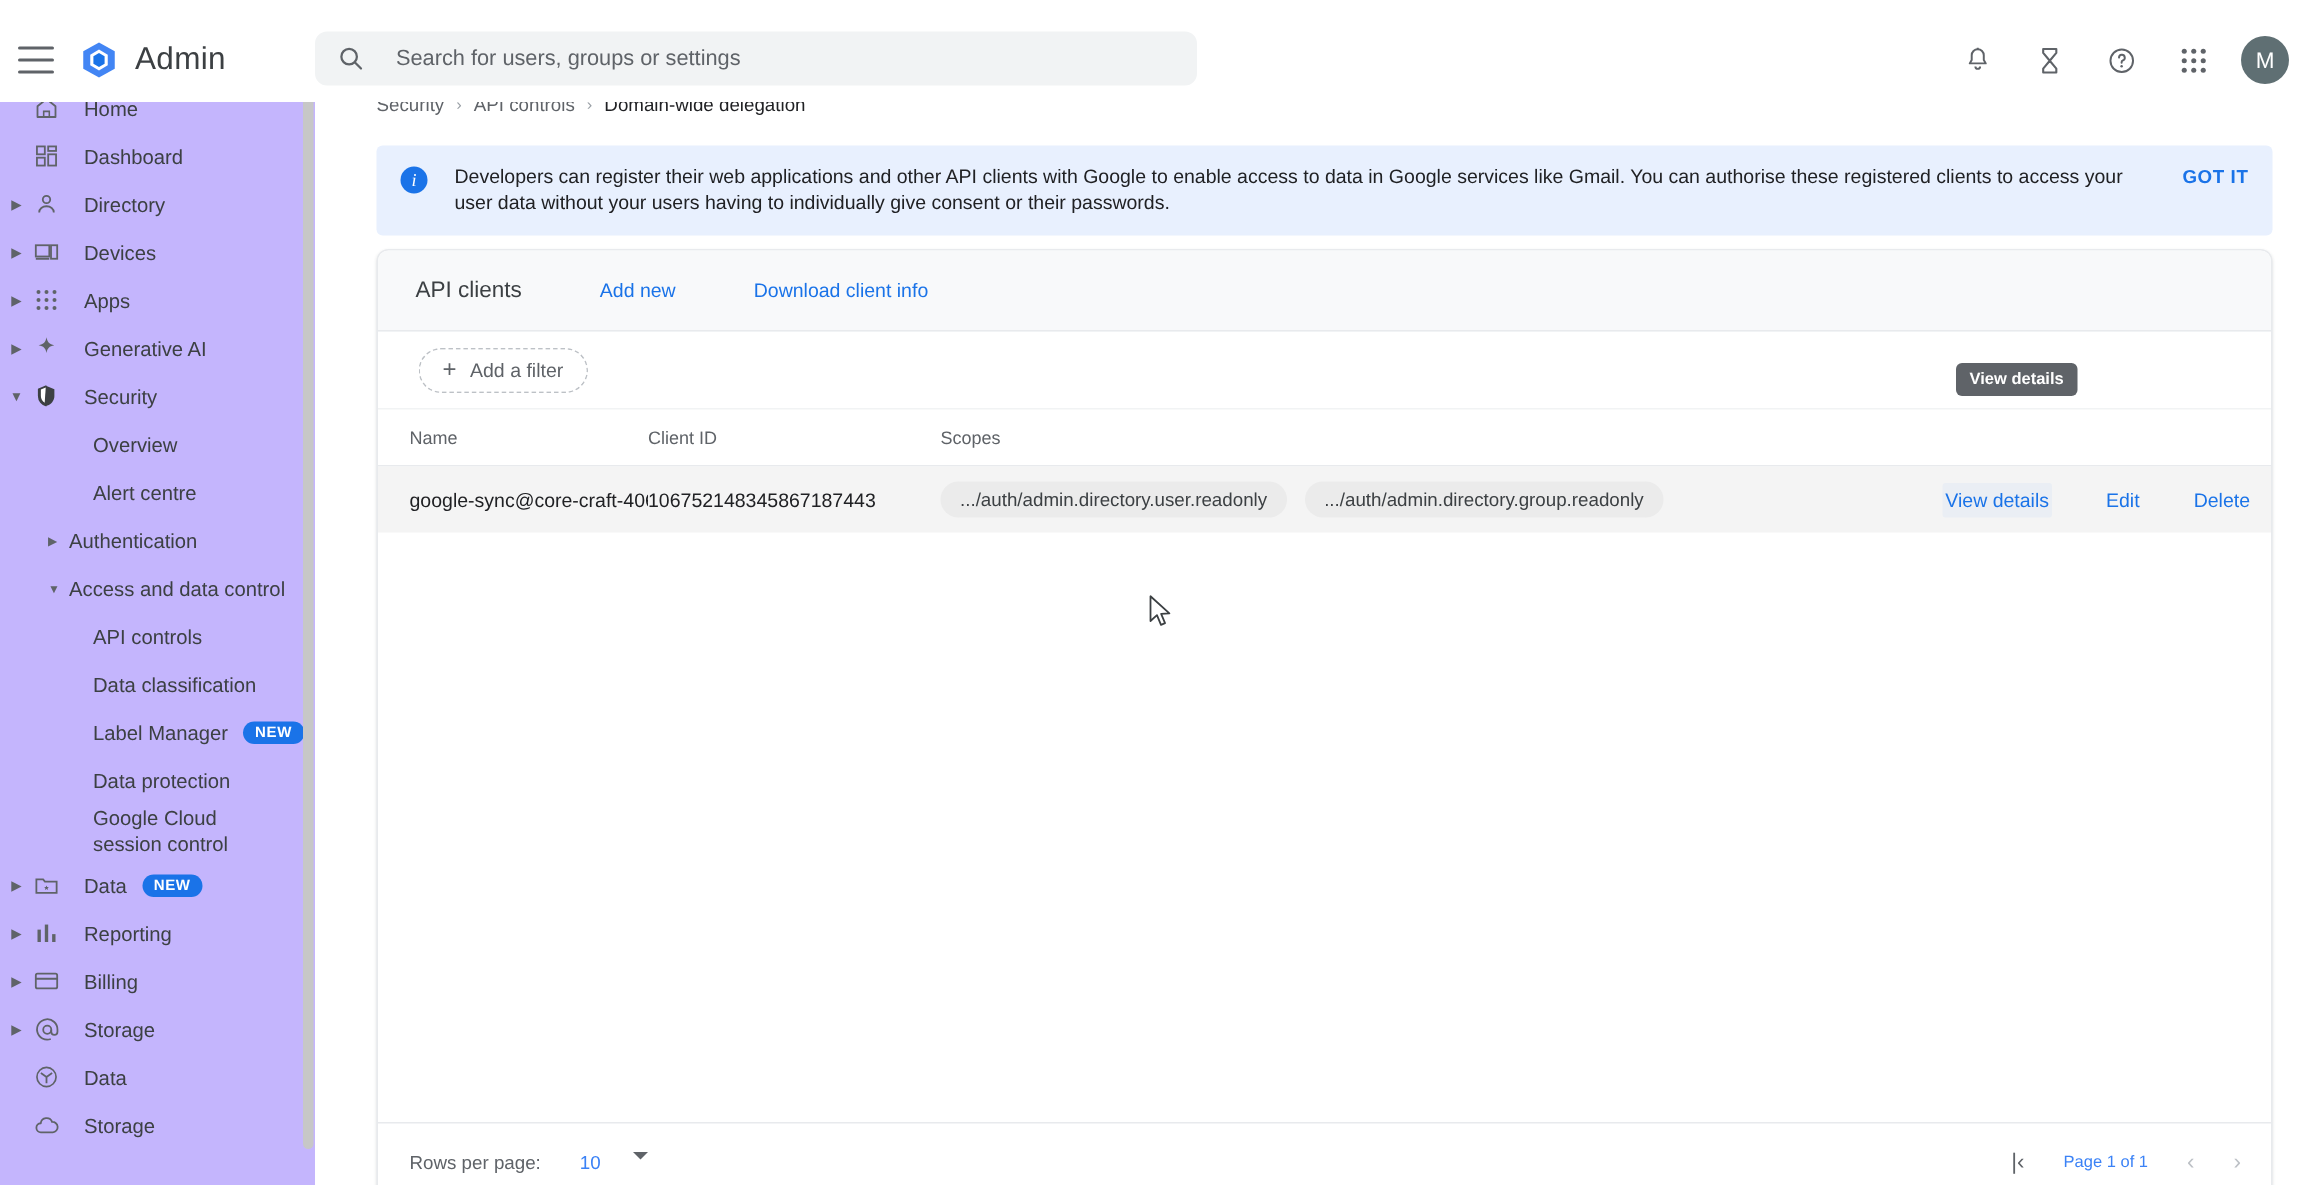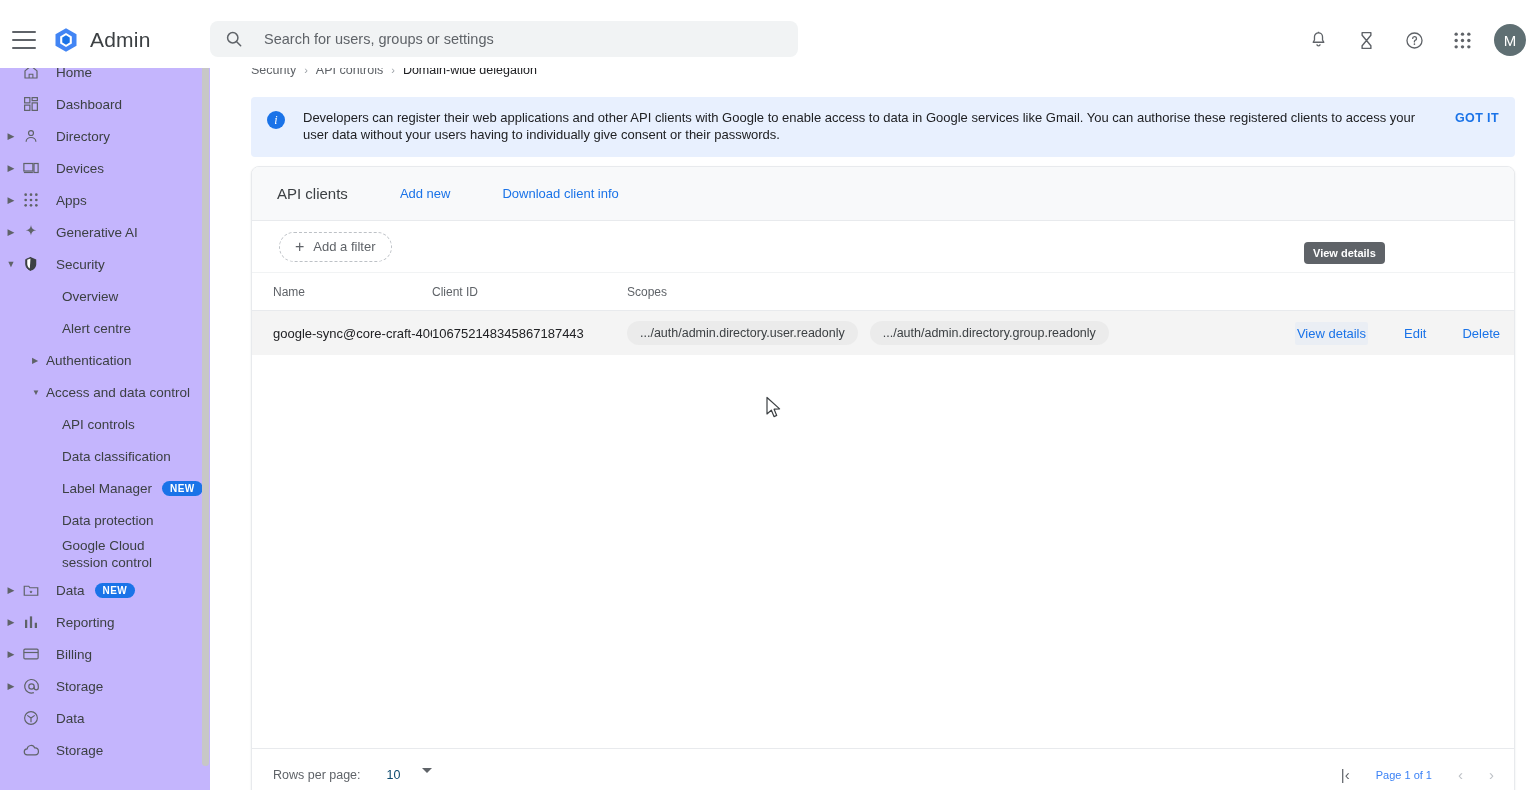--- a/index.html
+++ b/index.html
@@ -245,21 +245,21 @@
   .card-footer {
     position: absolute; left: 0; bottom: 0;
     width: 1264px; height: 52px;
     border-top: 1px solid #e8eaed;
     display: flex; align-items: center;
     font-size: 12.5px; color: #5f6368;
   }
   .rpp-label { margin-left: 21px; }
   .rpp-select {
     display: flex; align-items: flex-start; gap: 22px;
-    margin-left: 26px; cursor: pointer; color: #0c4a6e;
+    margin-left: 26px; cursor: pointer; color: #3b82f6;
   }
   .rpp-caret {
     width: 0; height: 0;
     border-left: 5px solid transparent;
     border-right: 5px solid transparent;
     border-top: 5px solid #5f6368;
   }
   .pager {
     margin-left: auto; margin-right: 22px;
     display: flex; align-items: center; gap: 26px;

